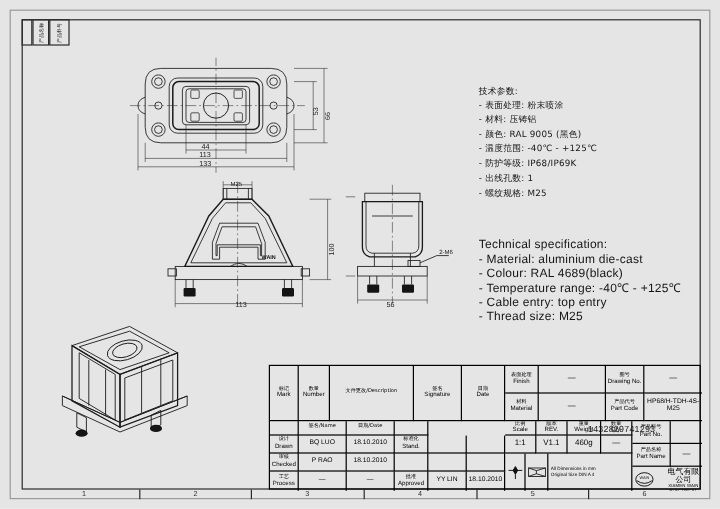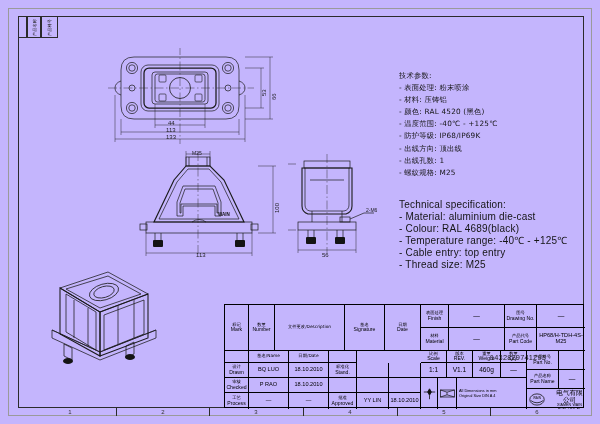--- a/index.html
+++ b/index.html
@@ -1,18 +1,18 @@
 <!DOCTYPE html>
 <html><head>
 <meta charset="utf-8">
 <style>
   html,body{margin:0;padding:0;background:#fff;}
   body{width:600px;height:424px;overflow:hidden;
        font-family:"Liberation Sans","DejaVu Sans",sans-serif;color:#1a1a1a;}
-  #sheet{position:relative;width:600px;height:424px;background:#c4b5fd;}
+  #sheet{position:relative;width:600px;height:424px;background:#e5e5e5;}
 
   
   .frame-outer{position:absolute;left:8px;top:8px;width:584px;height:408px;
                border:1px solid #9a9a9a;box-sizing:border-box;}
   .frame-inner{position:absolute;left:18px;top:16px;width:566px;height:392px;
                border:1px solid #2b2b2b;box-sizing:border-box;}
 
   .zone-num{position:absolute;font-size:6px;color:#333;text-align:center;width:14px;}
   .zone-tick{position:absolute;background:#2b2b2b;}
 
@@ -276,24 +276,23 @@
         <line x1="88" y1="46" x2="88" y2="84"></line>
         <line x1="104" y1="40" x2="104" y2="78"></line>
       </g>
     </svg>
   </div>
 
   <div class="spec-block spec-cn" style="left:399px;top:70px;">
     <div class="ln">技术参数:</div>
     <div class="ln">- 表面处理: 粉末喷涂</div>
     <div class="ln">- 材料: 压铸铝</div>
-    <div class="ln">- 颜色: RAL 4520 (黑色)</div>
+    <div class="ln">- 颜色: RAL 9005 (黑色)</div>
     <div class="ln">- 温度范围: -40℃ - +125℃</div>
     <div class="ln">- 防护等级: IP68/IP69K</div>
-    <div class="ln">- 出线方向: 顶出线</div>
     <div class="ln">- 出线孔数: 1</div>
     <div class="ln">- 螺纹规格: M25</div>
   </div>
 
   <div class="spec-block spec-en" style="left:399px;top:199px;">
     <div class="ln">Technical specification:</div>
     <div class="ln">- Material: aluminium die-cast</div>
     <div class="ln">- Colour: RAL 4689(black)</div>
     <div class="ln">- Temperature range: -40℃ - +125℃</div>
     <div class="ln">- Cable entry: top entry</div>

